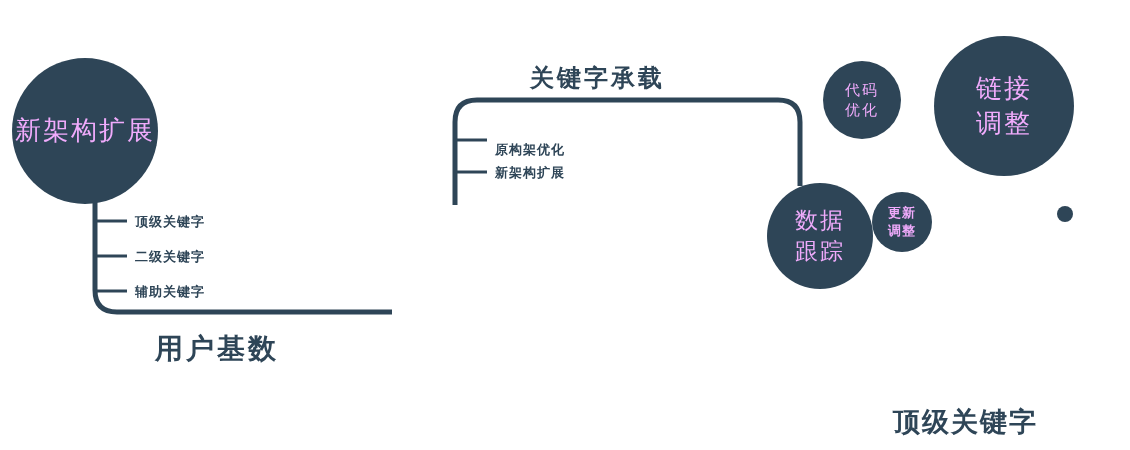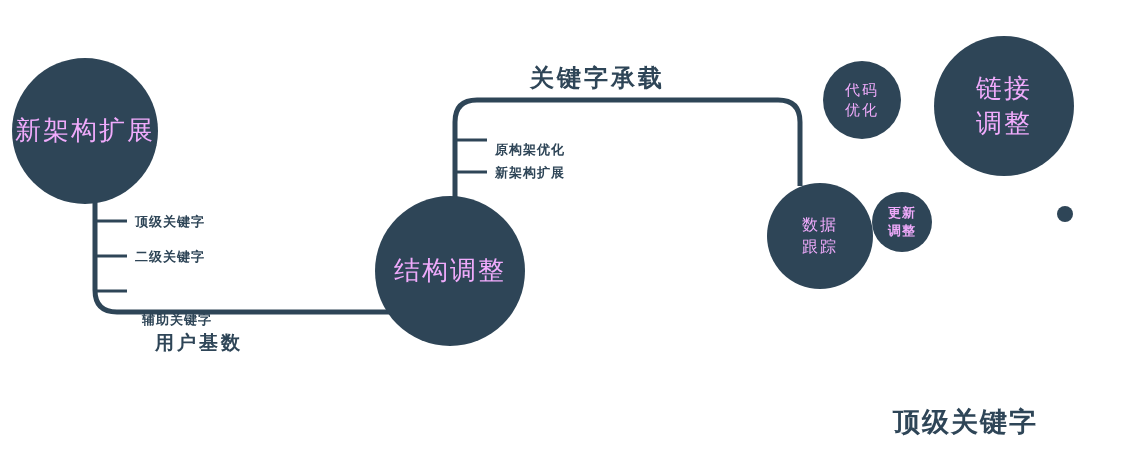--- a/index.html
+++ b/index.html
@@ -32,44 +32,44 @@
     display: flex;
     align-items: center;
     justify-content: center;
     text-align: center;
     white-space: pre-line;
     letter-spacing: 2px;
     line-height: 1.35;
   }
   .node-traffic   { left: 12px;  top: 58px;  width: 146px; height: 146px; font-size: 26px; }
   .node-structure { left: 375px; top: 196px; width: 150px; height: 150px; font-size: 26px; }
-  .node-tracking  { left: 767px; top: 183px; width: 106px; height: 106px; font-size: 16px; }
+  .node-tracking  { left: 767px; top: 183px; width: 106px; height: 106px; font-size: 23px; }
   .node-code      { left: 823px; top: 61px;  width: 78px;  height: 78px;  font-size: 15px; }
   .node-link      { left: 934px; top: 36px;  width: 140px; height: 140px; font-size: 26px; }
   .node-update    { left: 872px; top: 192px; width: 60px;  height: 60px;  font-size: 13px; font-weight: bold; letter-spacing: 1px; }
   .node-report    { left: 935px; top: 257px; width: 108px; height: 108px; font-size: 24px; }
   .node-dot       { left: 1057px; top: 206px; width: 16px; height: 16px; }
   .edge-label {
     position: absolute;
     color: var(--primary);
     font-weight: bold;
     letter-spacing: 3px;
   }
-  .label-user-base { left: 155px; top: 330px; font-size: 19px; }
+  .label-user-base { left: 155px; top: 330px; font-size: 28px; }
   .label-keyword-bearing { left: 530px; top: 62px; font-size: 24px; }
   .kw-label {
     position: absolute;
     color: var(--primary);
     font-size: 13px;
     font-weight: 600;
     letter-spacing: 1px;
   }
   .kw-left-0 { left: 135px; top: 213px; }
   .kw-left-1 { left: 135px; top: 248px; }
-  .kw-left-2 { left: 142px; top: 283px; margin-top: 28px; }
+  .kw-left-2 { left: 135px; top: 283px; }
   .kw-mid-0  { left: 495px; top: 141px; }
   .kw-mid-1  { left: 495px; top: 164px; }
   .phase-label {
     position: absolute;
     left: 893px; top: 404px;
     color: var(--primary);
     font-size: 27px;
     font-weight: 600;
     letter-spacing: 2px;
   }
@@ -88,23 +88,20 @@
 
     <path class="main-line" d="M 455 205 L 455 122 Q 455 100 477 100 L 778 100 Q 800 100 800 122 L 800 186"></path>
     <path class="tick-line" d="M 455 140 L 487 140"></path>
     <path class="tick-line" d="M 455 172 L 487 172"></path>
   </svg>
 
   <div class="circle node-traffic">
     <span>新架构扩展</span>
   </div>
 
-  <div class="circle node-structure">
-    <span>结构调整</span>
-  </div>
 
   <div class="circle node-tracking">
     <span>数据
 跟踪</span>
   </div>
 
   <div class="circle node-code">
     <span>代码
 优化</span>
   </div>

